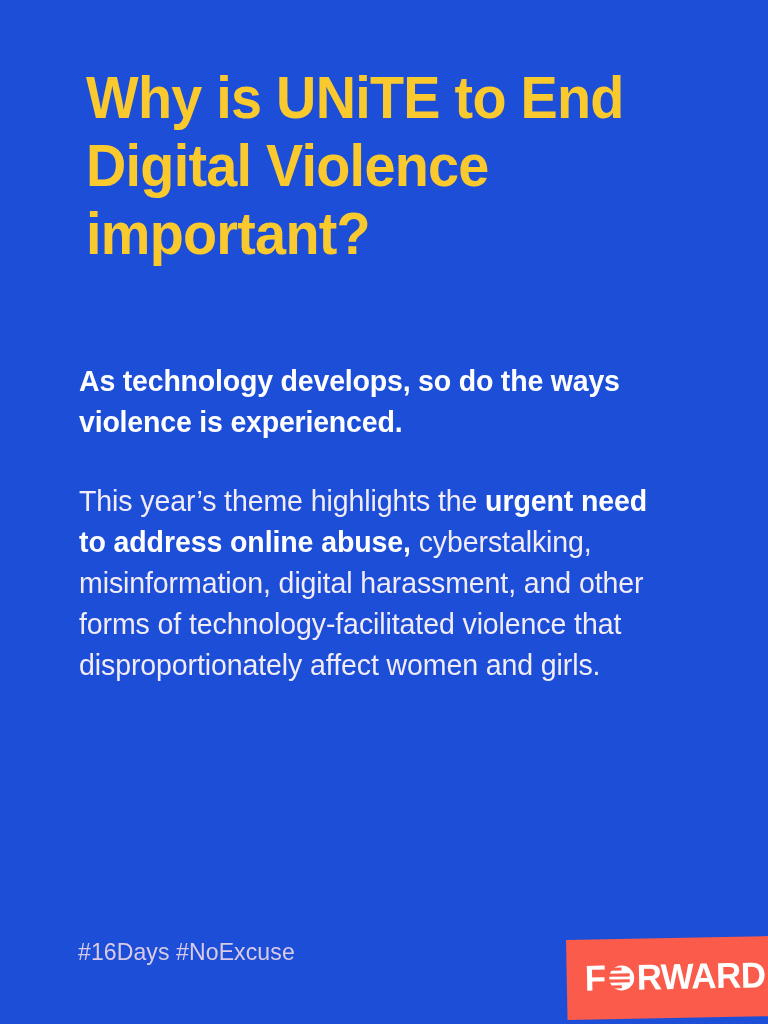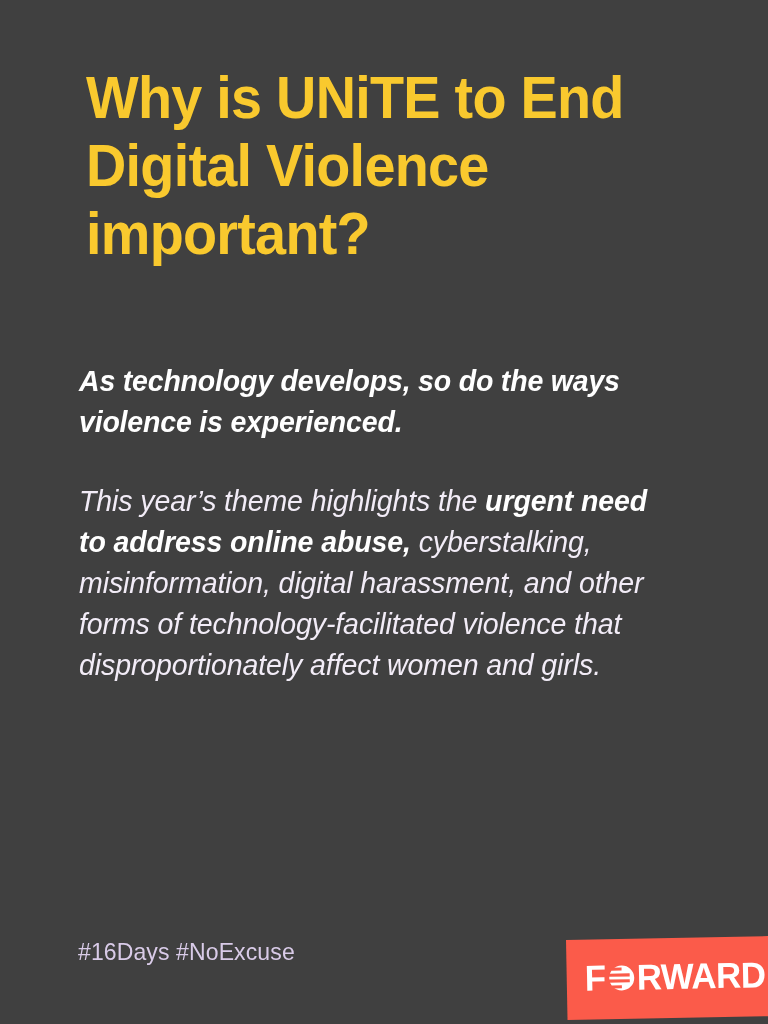--- a/index.html
+++ b/index.html
@@ -13,21 +13,21 @@
     overflow: hidden;
     background: #4f1a90;
     font-family: "Liberation Sans", sans-serif;
     -webkit-font-smoothing: antialiased;
   }
 
   .poster {
     position: relative;
     width: 768px;
     height: 1024px;
-    background: #404040;
+    background: #1d4ed8;
     box-sizing: border-box;
     overflow: hidden;
   }
 
   
   .headline {
     position: absolute;
     left: 86px;
     top: 64px;
     width: 600px;
@@ -42,21 +42,20 @@
     transform-origin: left top;
     white-space: pre-line;
   }
 
   
   .body-block {
     position: absolute;
     left: 79px;
     top: 360px;
     width: 608px;
-    font-style: italic;
   }
 
   .lead {
     margin: 0 0 38px 0;
     color: #ffffff;
     font-family: "Liberation Sans Narrow", "Liberation Sans", sans-serif;
     font-weight: 700;
     font-size: 30px;
     line-height: 41px;
     letter-spacing: -0.2px;

